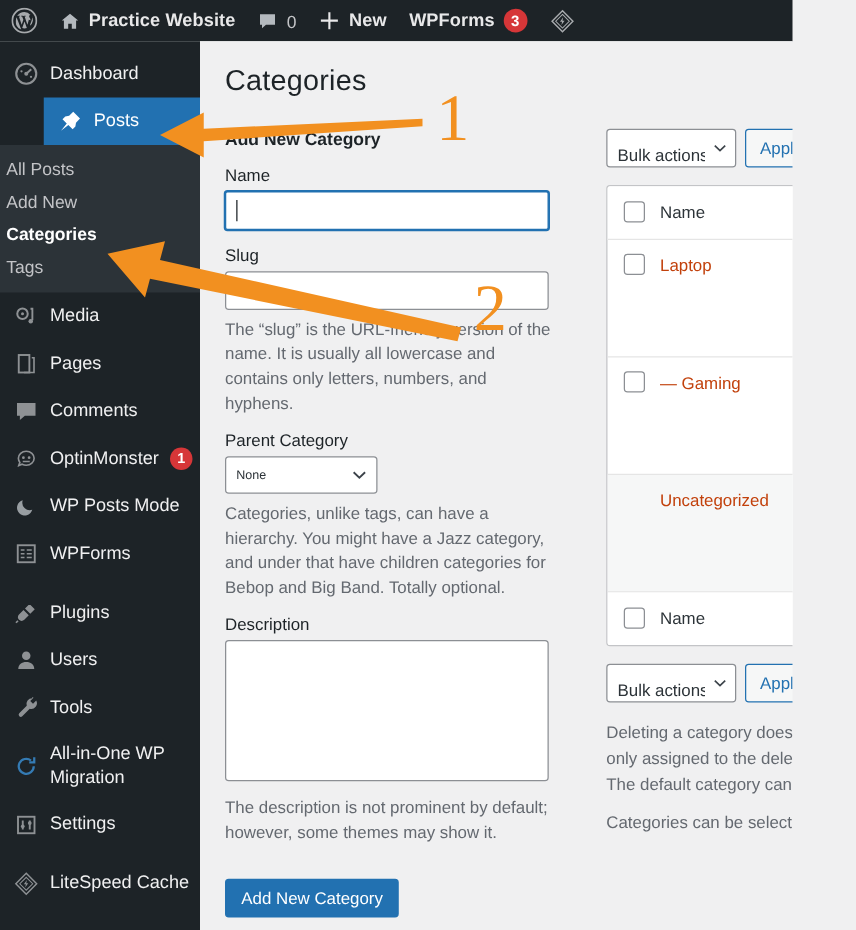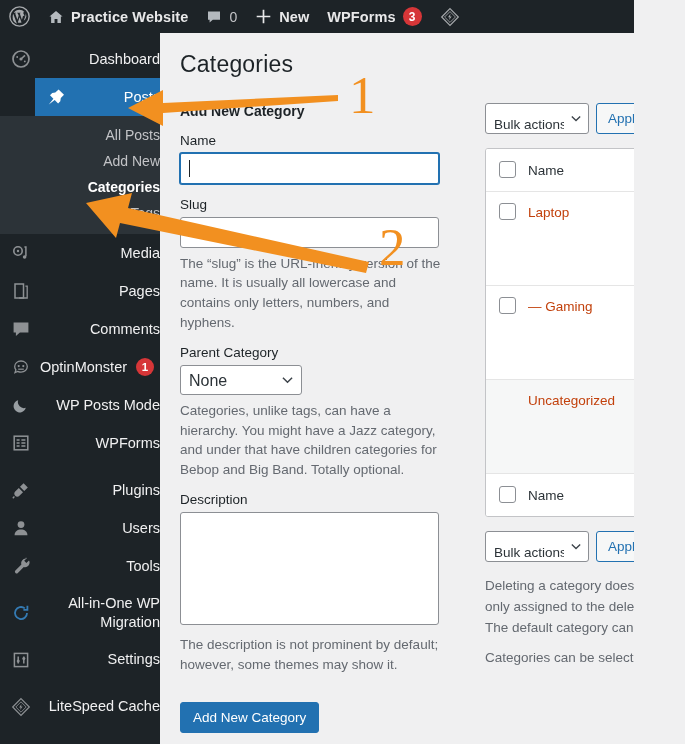--- a/index.html
+++ b/index.html
@@ -29,21 +29,21 @@
     min-width: 19px; height: 19px; padding: 0 6px;
     font-size: 12px; font-weight: 700;
     display: inline-flex; align-items: center; justify-content: center;
   }
   .wp-logo { width: 21px; height: 21px; }
   .svg-ic { display: block; }
 
   
   .sidebar {
     position: absolute; top: 33px; left: 0; width: 160px; height: 711px;
-    background: #1d2327; color: #f0f0f1; padding-top: 7px; text-align: right;
+    background: #1d2327; color: #f0f0f1; padding-top: 7px;
   }
   .menu-item {
     display: flex; align-items: center; gap: 9px;
     padding: 9px 0 9px 11px; font-size: 14.5px; color: #f0f0f1;
     line-height: 1.3; position: relative;
   }
   .menu-item.active { background: #2271b1; color: #fff; font-weight: 400; margin-left: 35px; }
   .menu-item .mi-ic { width: 20px; height: 20px; flex: 0 0 20px; opacity: .82; }
   .menu-item.active .mi-ic { opacity: 1; }
   .mi-label { flex: 1; }
@@ -98,21 +98,21 @@
   }
   .help {
     font-size: 13.5px; color: #646970; line-height: 1.45;
     margin-top: 6px; width: 262px;
   }
   .field { margin-bottom: 13px; position: relative; }
   .sel-wrap { position: relative; width: 122px; }
   .sel {
     width: 122px; height: 30px; background: #fff;
     border: 1px solid #8c8f94; border-radius: 3px;
-    font-size: 16px; color: #2c3338; padding: 0 10px 0 8px;
+    font-size: 10px; color: #2c3338; padding: 0 10px 0 8px;
     font-family: "Liberation Sans", sans-serif;
     appearance: none; -webkit-appearance: none;
   }
   .sel-arrow {
     position: absolute; right: 9px; top: 11px;
     pointer-events: none;
   }
   .ta {
     width: 259px; height: 113px; background: #fff;
     border: 1px solid #8c8f94; border-radius: 3px;

